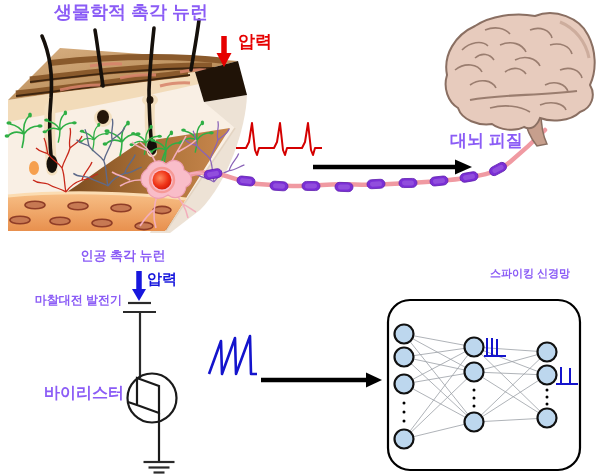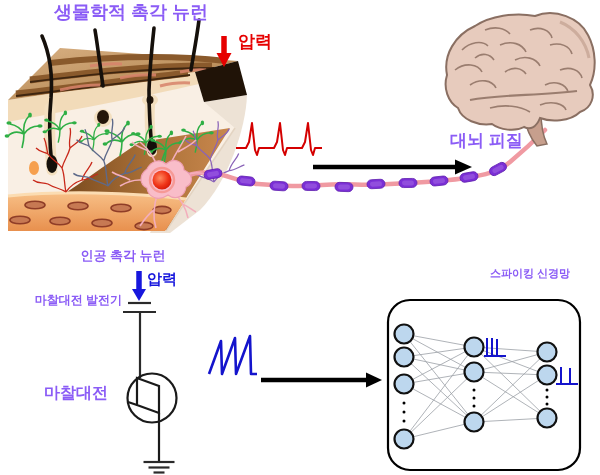--- a/index.html
+++ b/index.html
@@ -312,16 +312,16 @@
     <path d="M556,384 L578,384 M561,384 L561,367 M570,384 L570,368"></path>
   </g>
 </svg>
 
 <div class="lbl lbl-bio-title">생물학적 촉각 뉴런</div>
 <div class="lbl lbl-pressure-red">압력</div>
 <div class="lbl lbl-cortex">대뇌 피질</div>
 <div class="lbl lbl-art-title">인공 촉각 뉴런</div>
 <div class="lbl lbl-pressure-blue">압력</div>
 <div class="lbl lbl-generator">마찰대전 발전기</div>
-<div class="lbl lbl-biristor">마찰대전</div>
+<div class="lbl lbl-biristor">바이리스터</div>
 <div class="lbl lbl-snn-title">스파이킹 신경망</div>
 
 </div>
 
 </body></html>

